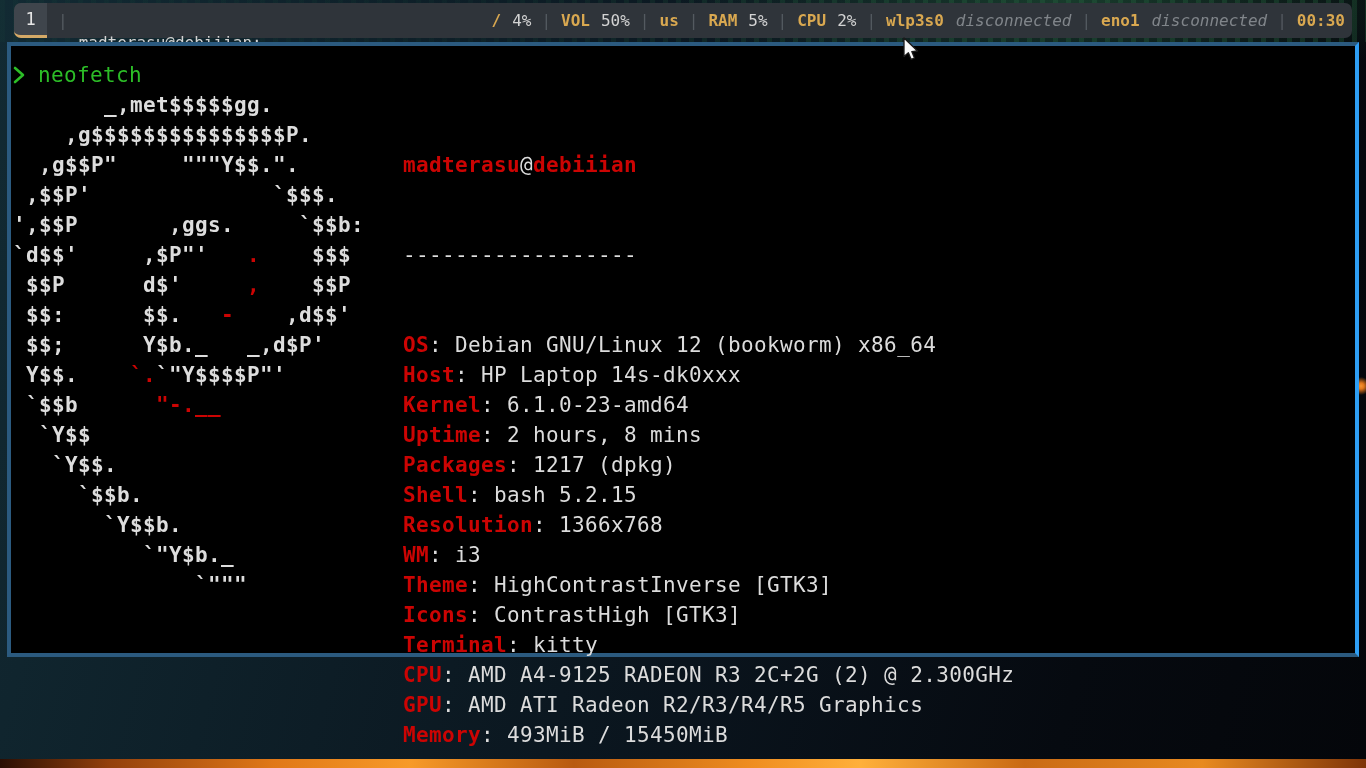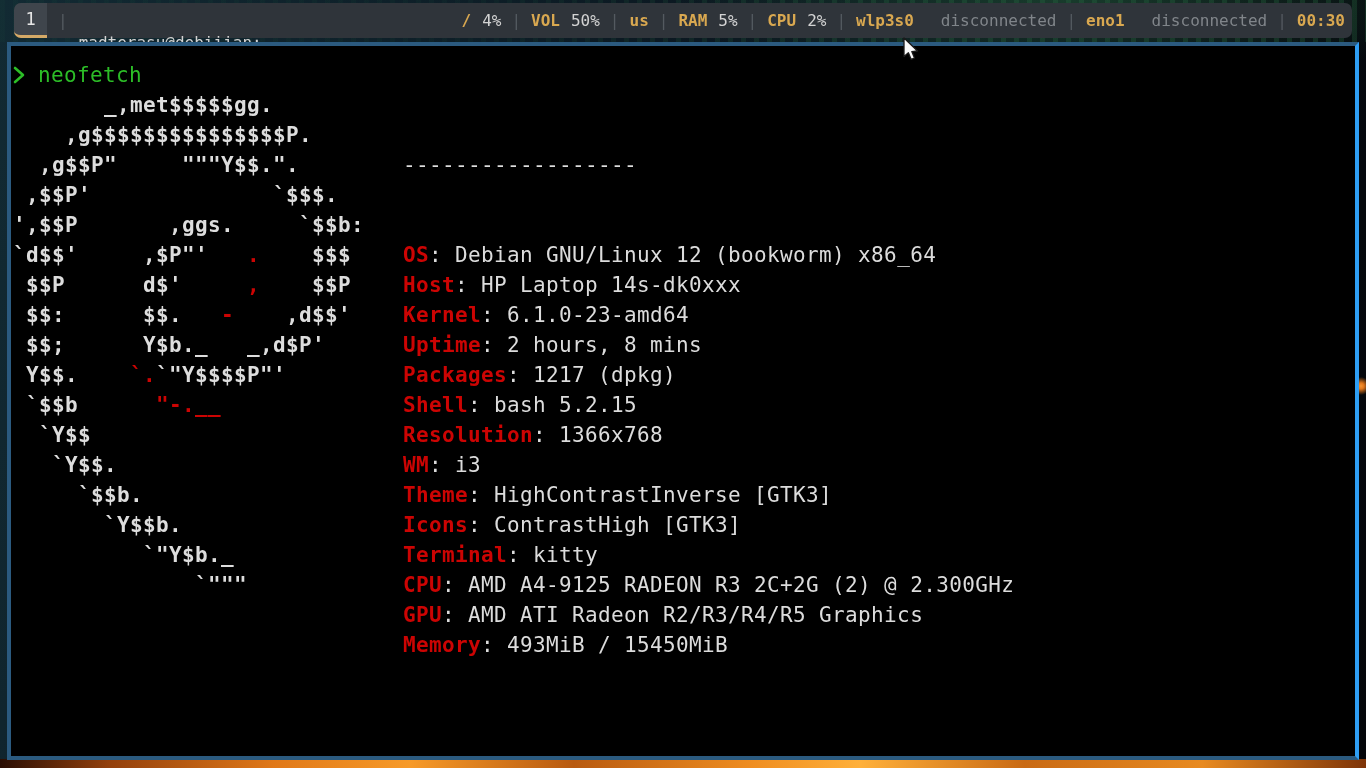--- a/index.html
+++ b/index.html
@@ -24,25 +24,25 @@
     border-radius:7px;display:flex;align-items:center;font-size:16px;color:#d3d3d3;}
   .ws-btn{width:33px;height:35px;box-sizing:border-box;background:#3f454c;
     border-bottom:3px solid #d4a967;border-radius:7px 0 0 7px;cursor:pointer;
     display:flex;align-items:center;justify-content:center;color:#e6e6e6;font-size:17px;}
   .bar-pipe{color:#545a60;margin:0 11px;}
   .bar-title{color:#d3d3d3;margin-top:44px;}
   .bar-spacer{flex:1;}
   .bar-status{display:flex;align-items:center;margin-right:7px;white-space:pre;}
   .gold{color:#d9a850;font-weight:bold;}
   .sval{color:#d3d3d3;margin-left:11px;}
-  .smuted{color:#80858a;margin-left:27px;}
+  .smuted{color:#80858a;margin-left:12px;font-style:italic;}
   .spipe{color:#545a60;margin:0 10px;font-weight:normal;}
 
   
-  .term{position:absolute;left:7px;top:42px;width:1352px;height:718px;box-sizing:border-box;
+  .term{position:absolute;left:7px;top:42px;width:1352px;height:615px;box-sizing:border-box;
     background:#000;border:4px solid;border-color:#2b5a7f #2e9ef4 #2b5a7f #2b5a7f;}
   .term-inner{position:relative;width:100%;height:100%;font-size:21px;line-height:30px;
     letter-spacing:.36px;color:#dcdcdc;}
   .line{height:30px;line-height:30px;white-space:pre;}
   .prompt{position:absolute;left:2px;top:14px;color:#2cbd27;display:flex;align-items:center;}
   .chev{margin-right:13px;}
   .art{position:absolute;left:2px;top:44px;margin:0;font:inherit;line-height:30px;
     letter-spacing:.36px;font-weight:bold;color:#dddddd;white-space:pre;}
   .c2{color:#cc0403;}
   .red{color:#cc0403;}
@@ -92,20 +92,21 @@
 <span> `$$b      </span><span class="c2">"-.__</span>
 <span>  `Y$$</span>
 <span>   `Y$$.</span>
 <span>     `$$b.</span>
 <span>       `Y$$b.</span>
 <span>          `"Y$b._</span>
 <span>              `"""</span>
 </pre>
 
       <div class="info">
+        <div class="line"><span class="red b">madterasu</span><span>@</span><span class="red b">debiiian</span></div>
         <div class="line">------------------</div>
         <div id="info-lines"><div class="line"><span class="red b">OS</span><span>: Debian GNU/Linux 12 (bookworm) x86_64</span></div><div class="line"><span class="red b">Host</span><span>: HP Laptop 14s-dk0xxx</span></div><div class="line"><span class="red b">Kernel</span><span>: 6.1.0-23-amd64</span></div><div class="line"><span class="red b">Uptime</span><span>: 2 hours, 8 mins</span></div><div class="line"><span class="red b">Packages</span><span>: 1217 (dpkg)</span></div><div class="line"><span class="red b">Shell</span><span>: bash 5.2.15</span></div><div class="line"><span class="red b">Resolution</span><span>: 1366x768</span></div><div class="line"><span class="red b">WM</span><span>: i3</span></div><div class="line"><span class="red b">Theme</span><span>: HighContrastInverse [GTK3]</span></div><div class="line"><span class="red b">Icons</span><span>: ContrastHigh [GTK3]</span></div><div class="line"><span class="red b">Terminal</span><span>: kitty</span></div><div class="line"><span class="red b">CPU</span><span>: AMD A4-9125 RADEON R3 2C+2G (2) @ 2.300GHz</span></div><div class="line"><span class="red b">GPU</span><span>: AMD ATI Radeon R2/R3/R4/R5 Graphics</span></div><div class="line"><span class="red b">Memory</span><span>: 493MiB / 15450MiB</span></div></div>
         
       </div>
 
     </div>
   </div>
 
   <svg style="position:absolute;left:903px;top:37px;" width="17" height="25" viewBox="0 0 17 25">
     <path d="M1,1 L1,19.5 L5.4,15.8 L8.2,22.4 L11.5,21 L8.8,14.6 L14.5,14 Z" fill="#fafafa" stroke="#1a1a1a" stroke-width="1.3" stroke-linejoin="round"></path>

